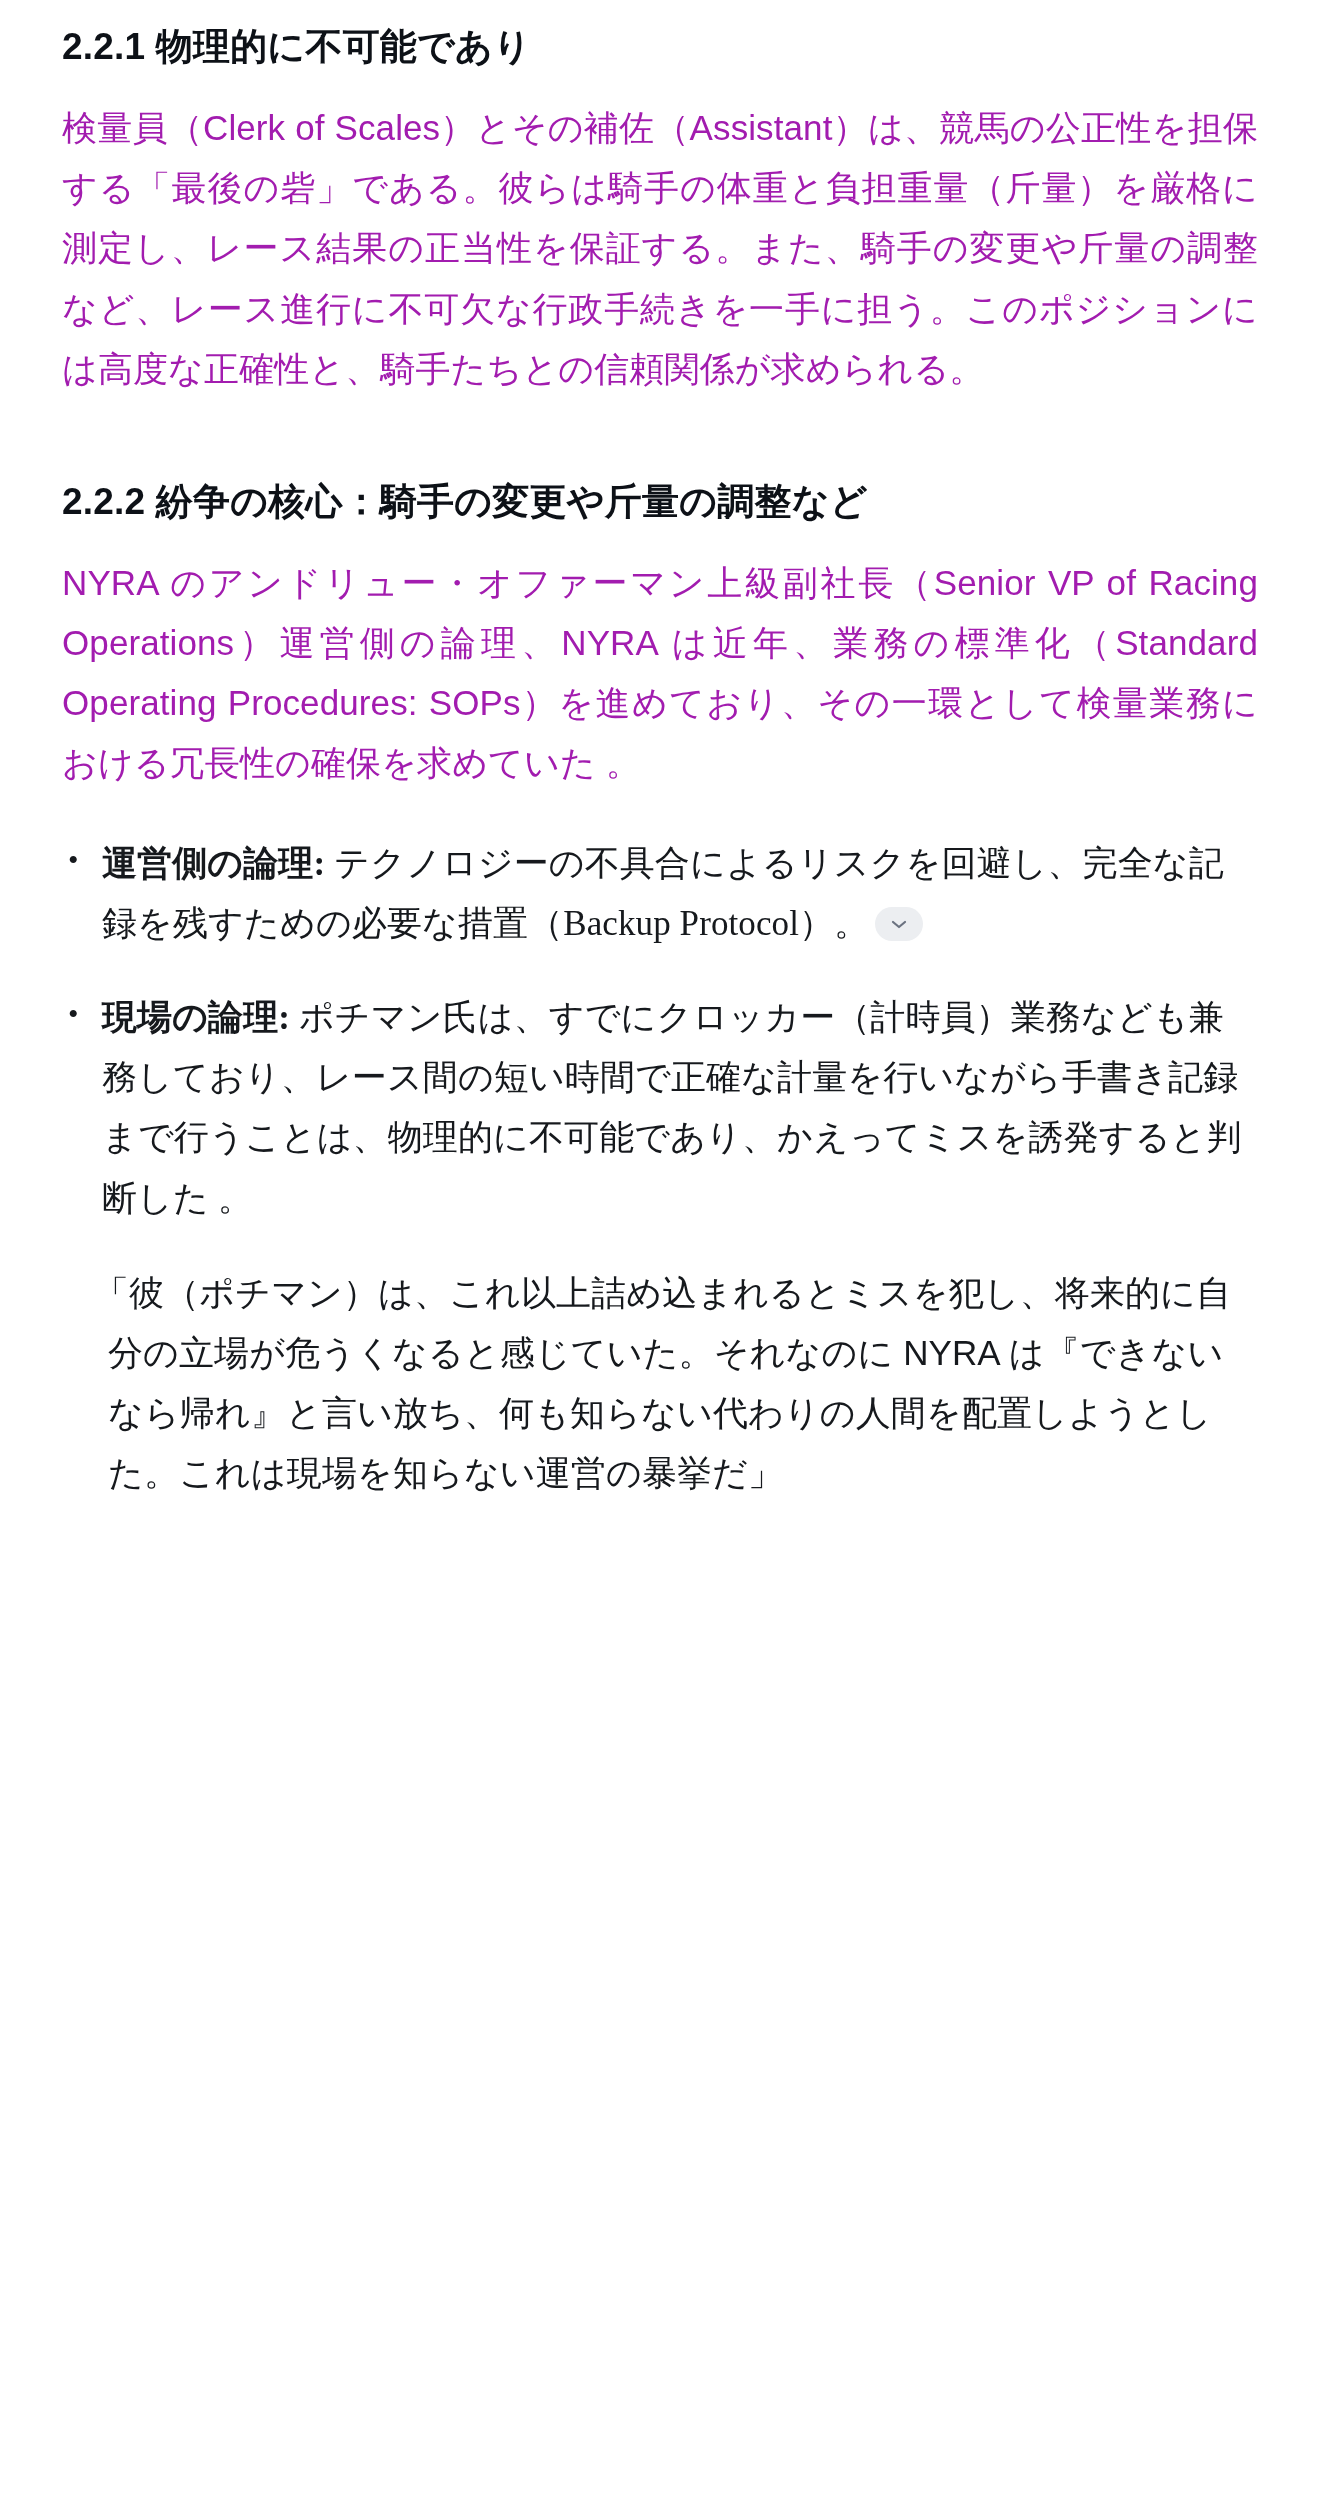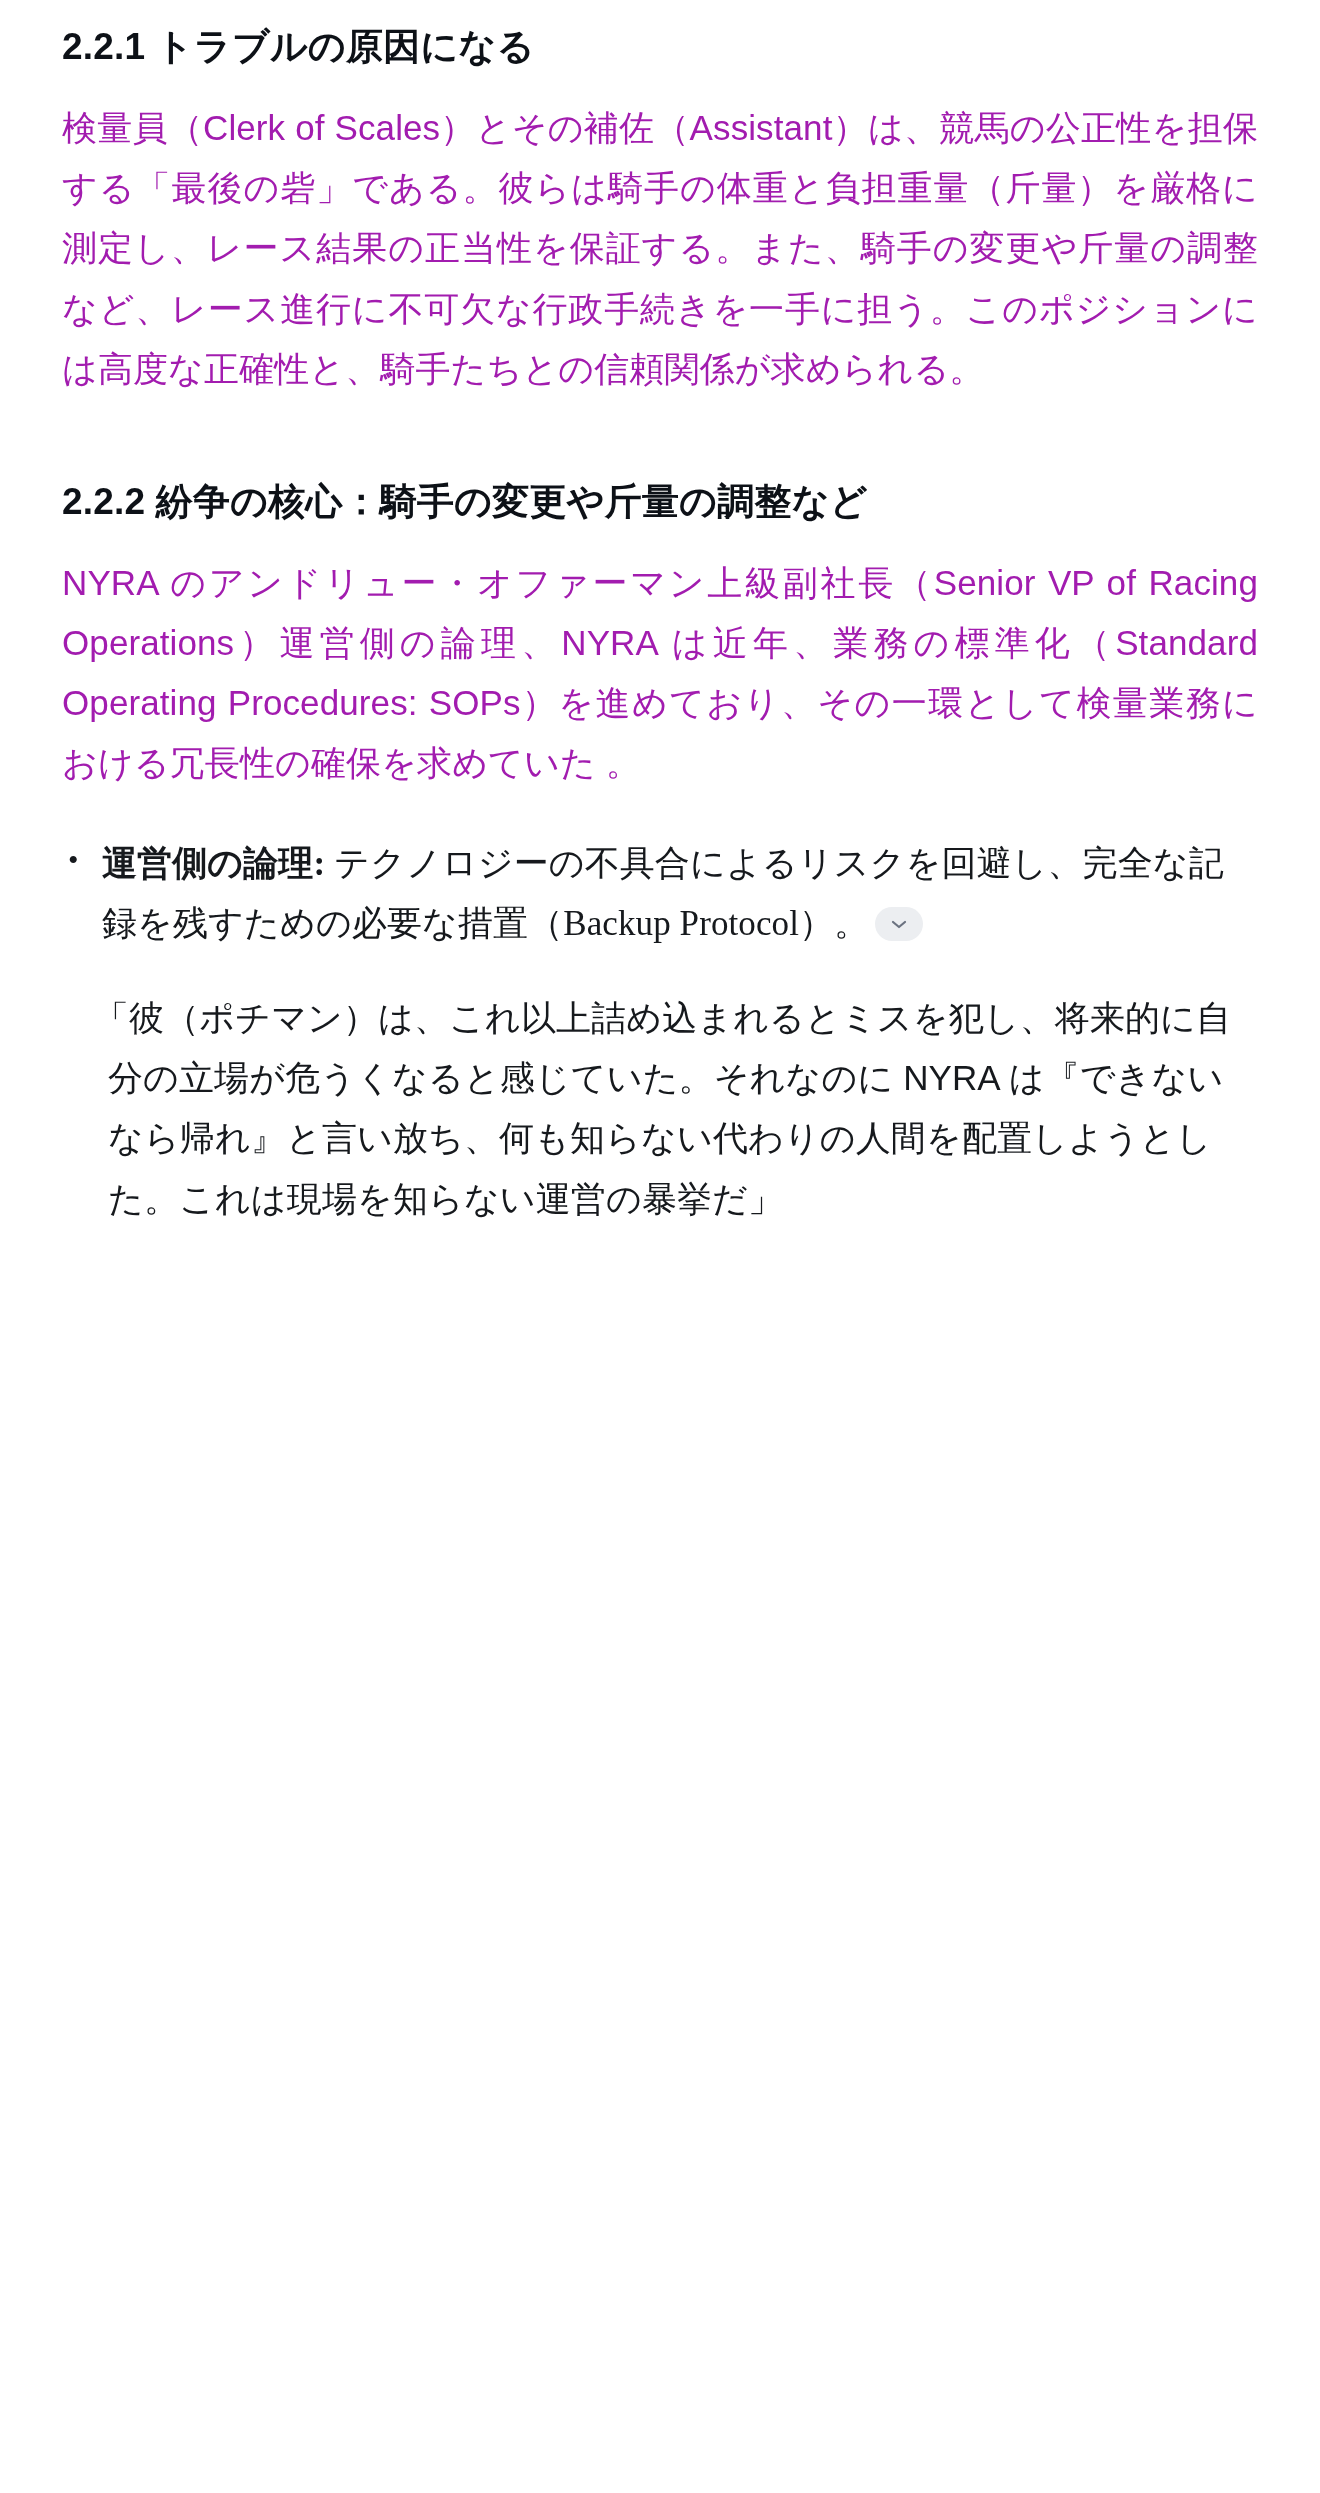--- a/index.html
+++ b/index.html
@@ -102,33 +102,34 @@
     fill: none;
     stroke-linecap: round;
     stroke-linejoin: round;
   }
 </style>
 </head>
 <body>
 
 <div class="page">
 
-  <h3 class="heading">2.2.1 トラブルの原因になる</h3>
+  <h3 class="heading">2.2.1 物理的に不可能であり</h3>
 
   <p class="para">検量員（Clerk of Scales）とその補佐（Assistant）は、競馬の公正性を担保する「最後の砦」である。彼らは騎手の体重と負担重量（斤量）を厳格に測定し、レース結果の正当性を保証する。また、騎手の変更や斤量の調整など、レース進行に不可欠な行政手続きを一手に担う。このポジションには高度な正確性と、騎手たちとの信頼関係が求められる。</p>
 
   <h3 class="heading second">2.2.2 紛争の核心：騎手の変更や斤量の調整など</h3>
 
   <p class="para">NYRA のアンドリュー・オファーマン上級副社長（Senior VP of Racing Operations）運営側の論理、NYRA は近年、業務の標準化（Standard Operating Procedures: SOPs）を進めており、その一環として検量業務における冗長性の確保を求めていた 。</p>
 
 
   <ul class="bullets">
     <li><span class="bullet-label">運営側の論理:</span><span> テクノロジーの不具合によるリスクを回避し、完全な記録を残すための必要な措置（Backup Protocol）。</span><span class="chip">
           <svg width="22" height="14" viewBox="0 0 22 14" aria-hidden="true">
             <path d="M5 5 L11 10 L17 5"></path>
           </svg>
         </span></li>
+    <li><span class="bullet-label">現場の論理:</span><span> ポチマン氏は、すでにクロッカー（計時員）業務なども兼務しており、レース間の短い時間で正確な計量を行いながら手書き記録まで行うことは、物理的に不可能であり、かえってミスを誘発すると判断した 。</span></li>
   </ul>
 
 
   <blockquote class="quote">「彼（ポチマン）は、これ以上詰め込まれるとミスを犯し、将来的に自分の立場が危うくなると感じていた。それなのに NYRA は『できないなら帰れ』と言い放ち、何も知らない代わりの人間を配置しようとした。これは現場を知らない運営の暴挙だ」</blockquote>
 
 </div>
 
 </body></html>

